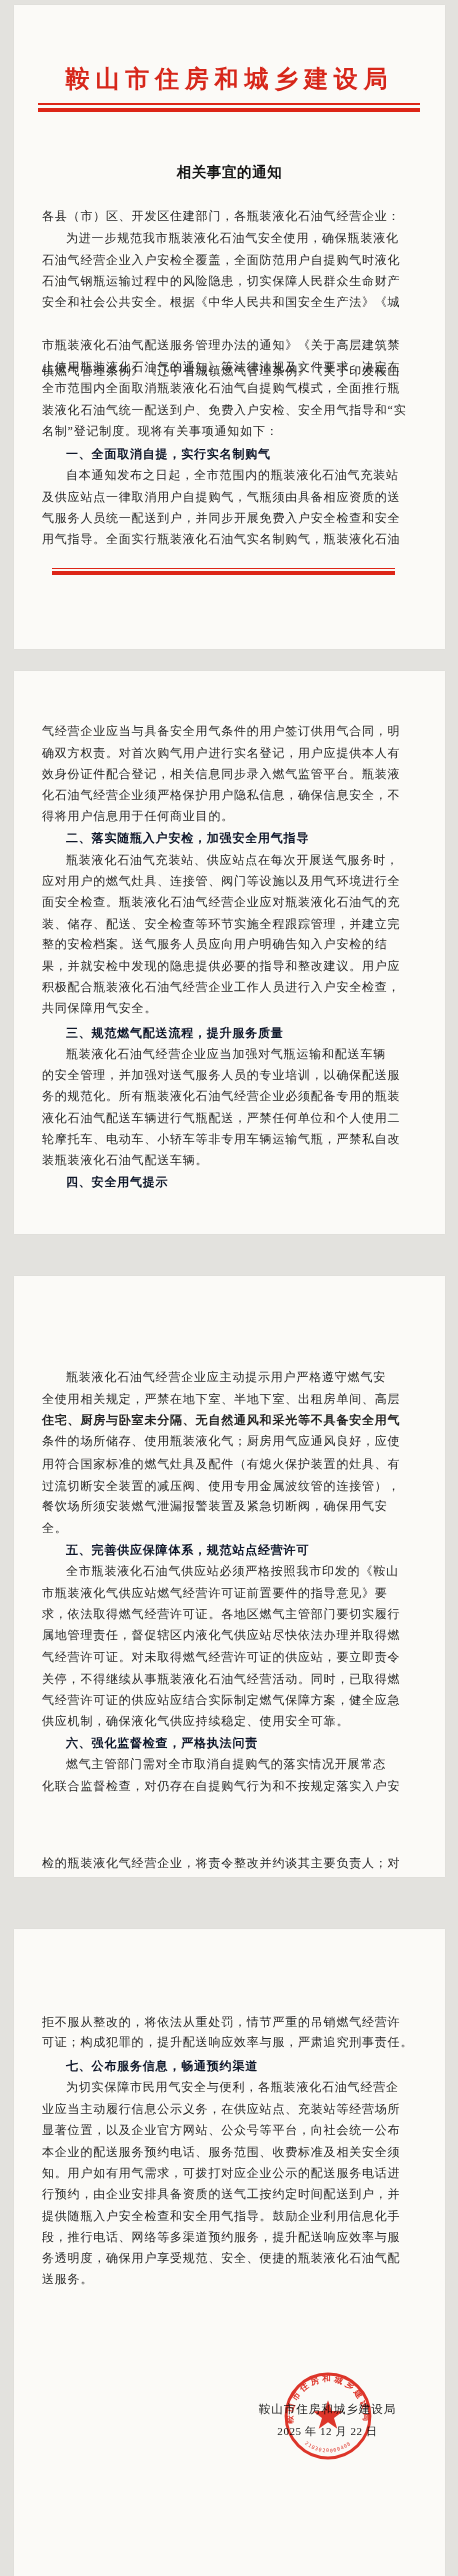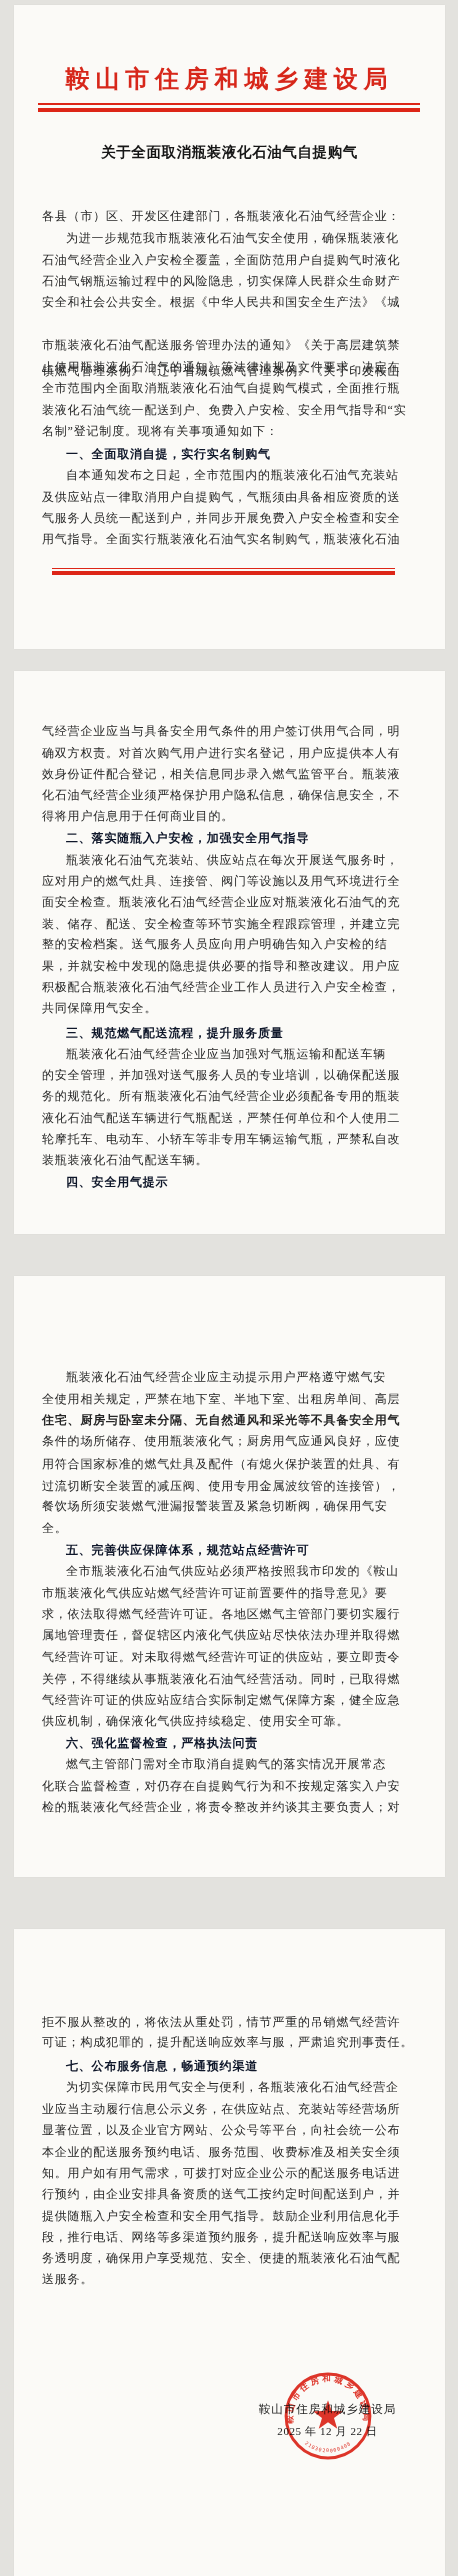--- a/index.html
+++ b/index.html
@@ -88,21 +88,21 @@
   <div class="page" id="page-1"></div>
   <div class="page" id="page-2"></div>
   <div class="page" id="page-3"></div>
   <div class="page" id="page-4"></div>
 
   <div class="agency-header">鞍山市住房和城乡建设局</div>
 
   <div class="rule" id="rule-top-thin"></div>
   <div class="rule" id="rule-top-thick"></div>
 
-  <div class="doc-title" id="title-line-1">关于全面取消瓶装液化石油气自提购气</div>
+  <div class="doc-title" id="title-line-2">相关事宜的通知</div>
 
   <div id="lines-layer">
       <div class="line" style="top: 209px; left: 42px;">各县（市）区、开发区住建部门，各瓶装液化石油气经营企业：</div>
       <div class="line" style="top: 231px; left: 66px;">为进一步规范我市瓶装液化石油气安全使用，确保瓶装液化</div>
       <div class="line" style="top: 253px; left: 42px;">石油气经营企业入户安检全覆盖，全面防范用户自提购气时液化</div>
       <div class="line" style="top: 274px; left: 42px;">石油气钢瓶运输过程中的风险隐患，切实保障人民群众生命财产</div>
       <div class="line" style="top: 295px; left: 42px;">安全和社会公共安全。根据《中华人民共和国安全生产法》《城</div>
       <div class="line" style="top: 317px; left: 42px; margin-top: 47px;">镇燃气管理条例》《辽宁省城镇燃气管理条例》《关于印发鞍山</div>
       <div class="line" style="top: 338px; left: 42px;">市瓶装液化石油气配送服务管理办法的通知》《关于高层建筑禁</div>
       <div class="line" style="top: 360px; left: 42px;">止使用瓶装液化石油气的通知》等法律法规及文件要求，决定在</div>
@@ -149,21 +149,21 @@
       <div class="line" style="top: 1586px; left: 42px;">市瓶装液化气供应站燃气经营许可证前置要件的指导意见》要</div>
       <div class="line" style="top: 1607px; left: 42px;">求，依法取得燃气经营许可证。各地区燃气主管部门要切实履行</div>
       <div class="line" style="top: 1628px; left: 42px;">属地管理责任，督促辖区内液化气供应站尽快依法办理并取得燃</div>
       <div class="line" style="top: 1650px; left: 42px;">气经营许可证。对未取得燃气经营许可证的供应站，要立即责令</div>
       <div class="line" style="top: 1672px; left: 42px;">关停，不得继续从事瓶装液化石油气经营活动。同时，已取得燃</div>
       <div class="line" style="top: 1693px; left: 42px;">气经营许可证的供应站应结合实际制定燃气保障方案，健全应急</div>
       <div class="line" style="top: 1714px; left: 42px;">供应机制，确保液化气供应持续稳定、使用安全可靠。</div>
       <div class="line h" style="top: 1736px; left: 66px;">六、强化监督检查，严格执法问责</div>
       <div class="line" style="top: 1757px; left: 66px;">燃气主管部门需对全市取消自提购气的落实情况开展常态</div>
       <div class="line" style="top: 1779px; left: 42px;">化联合监督检查，对仍存在自提购气行为和不按规定落实入户安</div>
-      <div class="line" style="top: 1800px; left: 42px;">检的瓶装液化气经营企业，将责令整改并约谈其主要负责人；对</div>
+      <div class="line" style="top: 1856px; left: 42px;">检的瓶装液化气经营企业，将责令整改并约谈其主要负责人；对</div>
       <div class="line" style="top: 2015px; left: 42px;">拒不服从整改的，将依法从重处罚，情节严重的吊销燃气经营许</div>
       <div class="line" style="top: 2035px; left: 42px;">可证；构成犯罪的，提升配送响应效率与服，严肃追究刑事责任。</div>
       <div class="line h" style="top: 2059px; left: 66px;">七、公布服务信息，畅通预约渠道</div>
       <div class="line" style="top: 2080px; left: 66px;">为切实保障市民用气安全与便利，各瓶装液化石油气经营企</div>
       <div class="line" style="top: 2102px; left: 42px;">业应当主动履行信息公示义务，在供应站点、充装站等经营场所</div>
       <div class="line" style="top: 2123px; left: 42px;">显著位置，以及企业官方网站、公众号等平台，向社会统一公布</div>
       <div class="line" style="top: 2145px; left: 42px;">本企业的配送服务预约电话、服务范围、收费标准及相关安全须</div>
       <div class="line" style="top: 2166px; left: 42px;">知。用户如有用气需求，可拨打对应企业公示的配送服务电话进</div>
       <div class="line" style="top: 2187px; left: 42px;">行预约，由企业安排具备资质的送气工按约定时间配送到户，并</div>
       <div class="line" style="top: 2209px; left: 42px;">提供随瓶入户安全检查和安全用气指导。鼓励企业利用信息化手</div>

